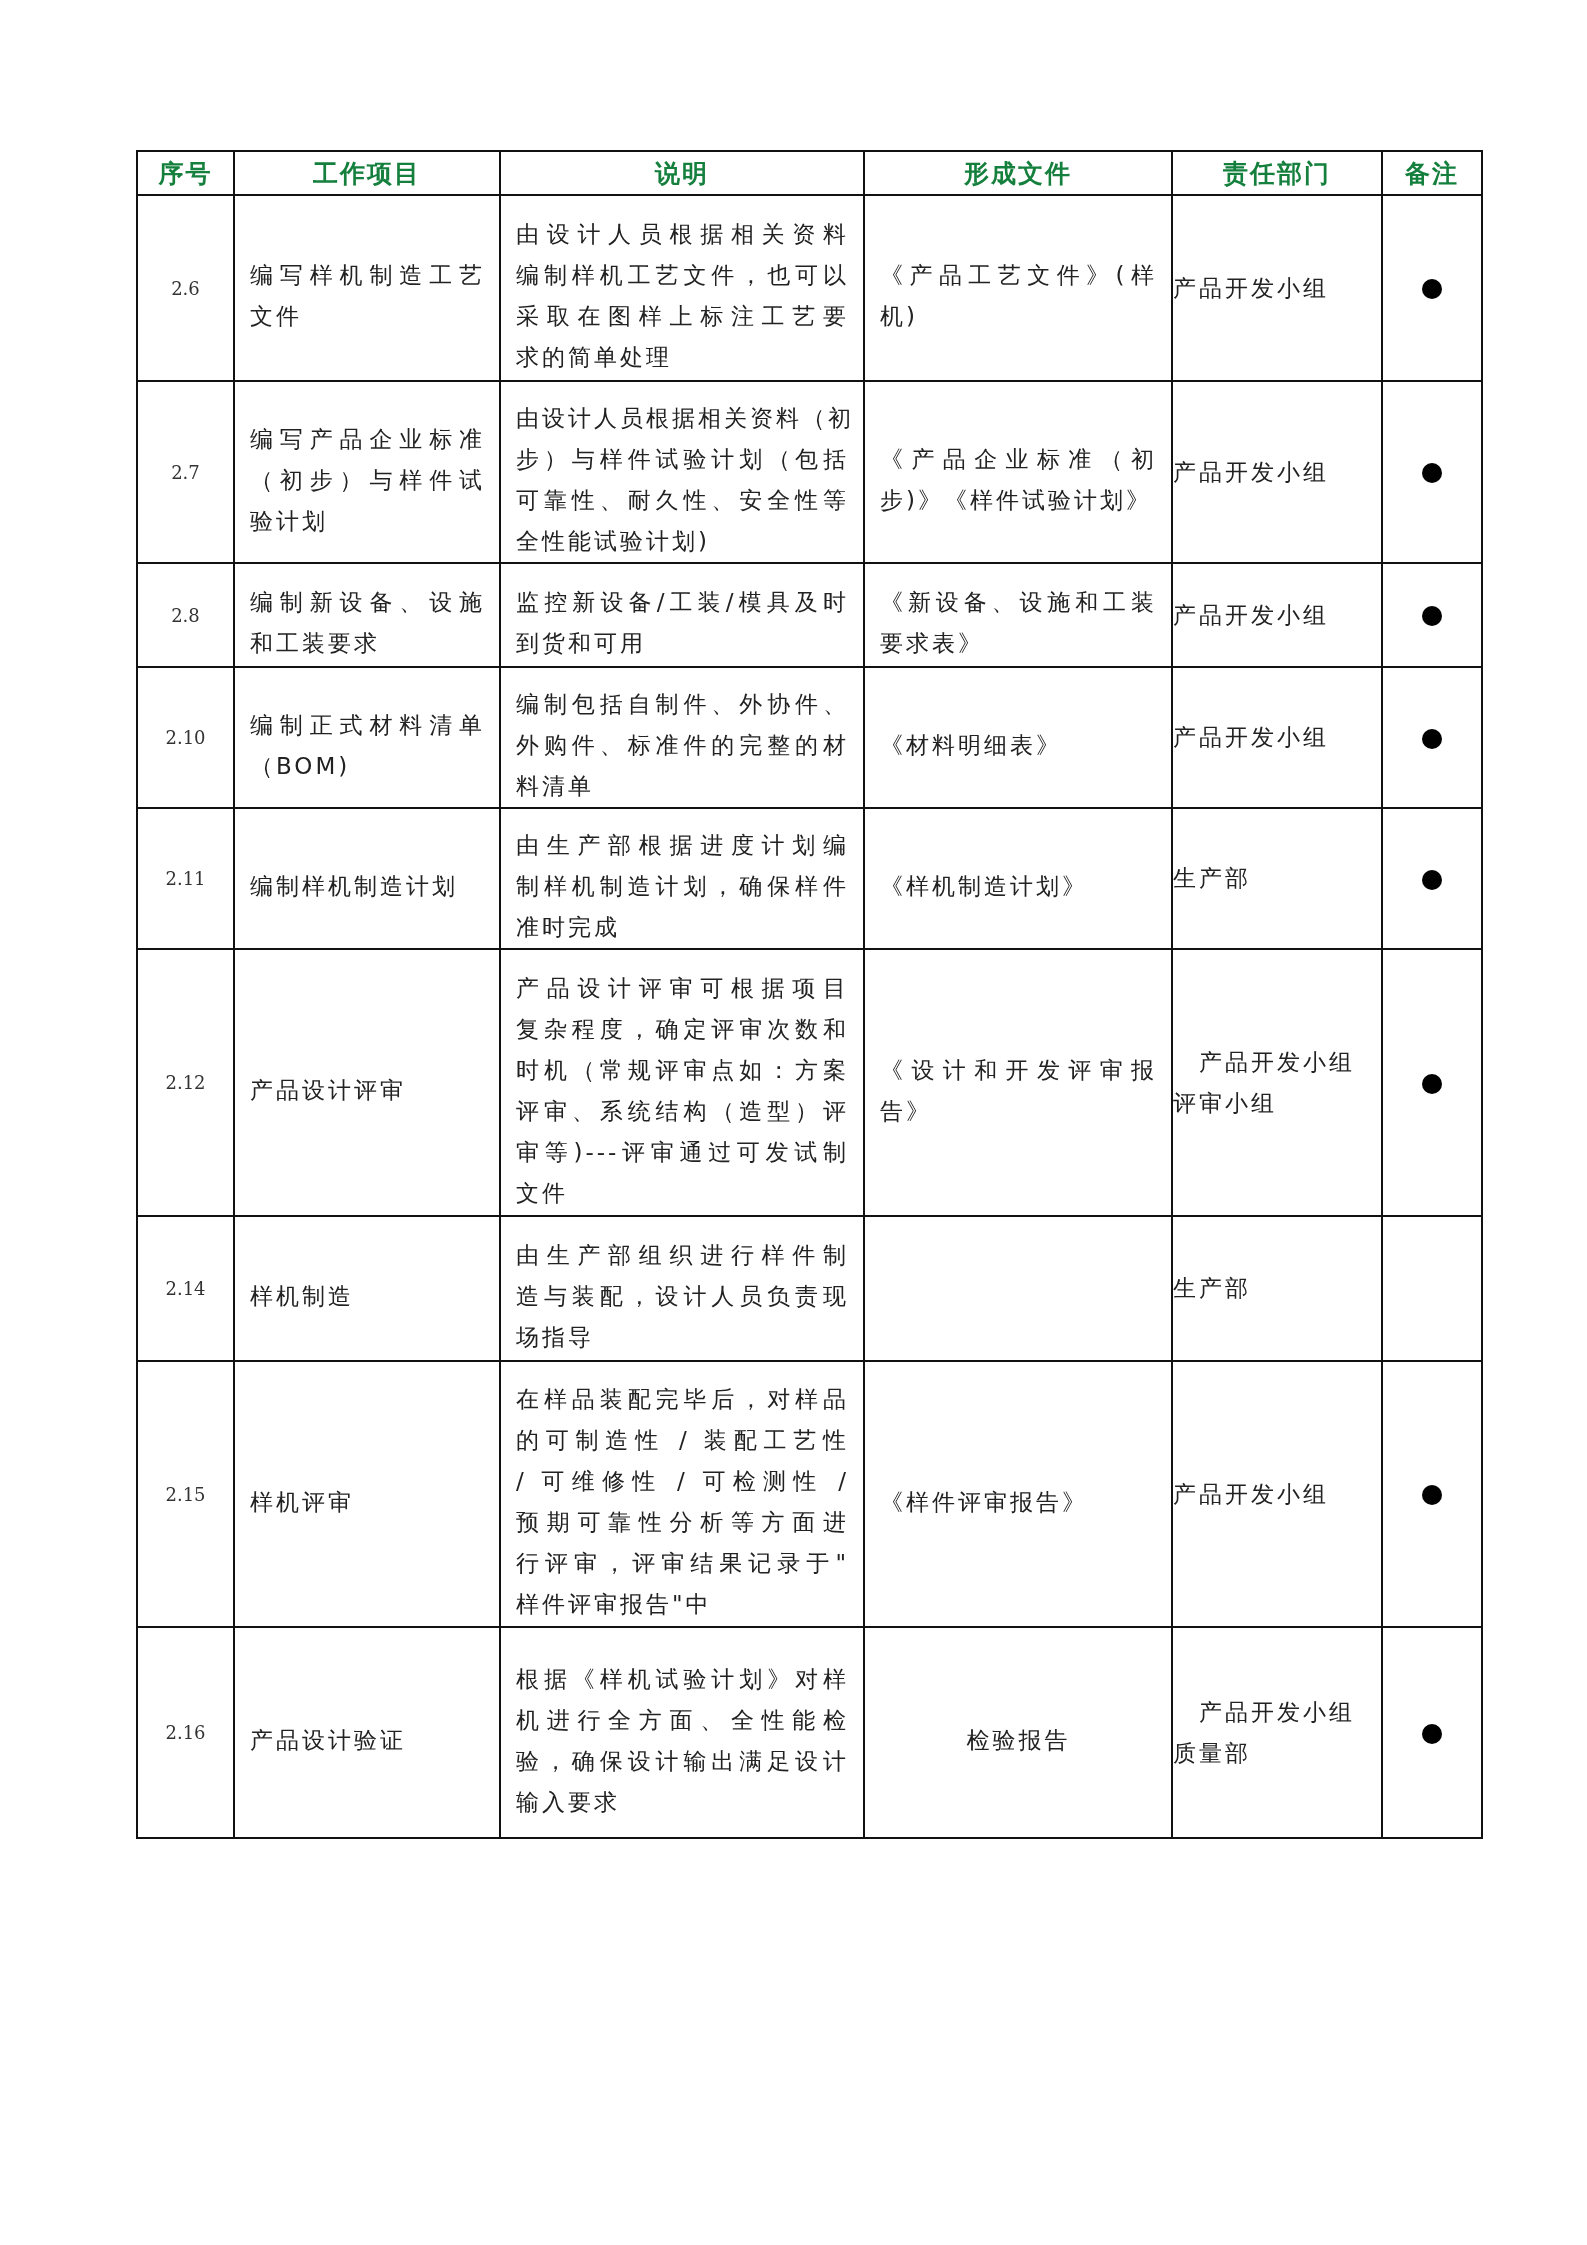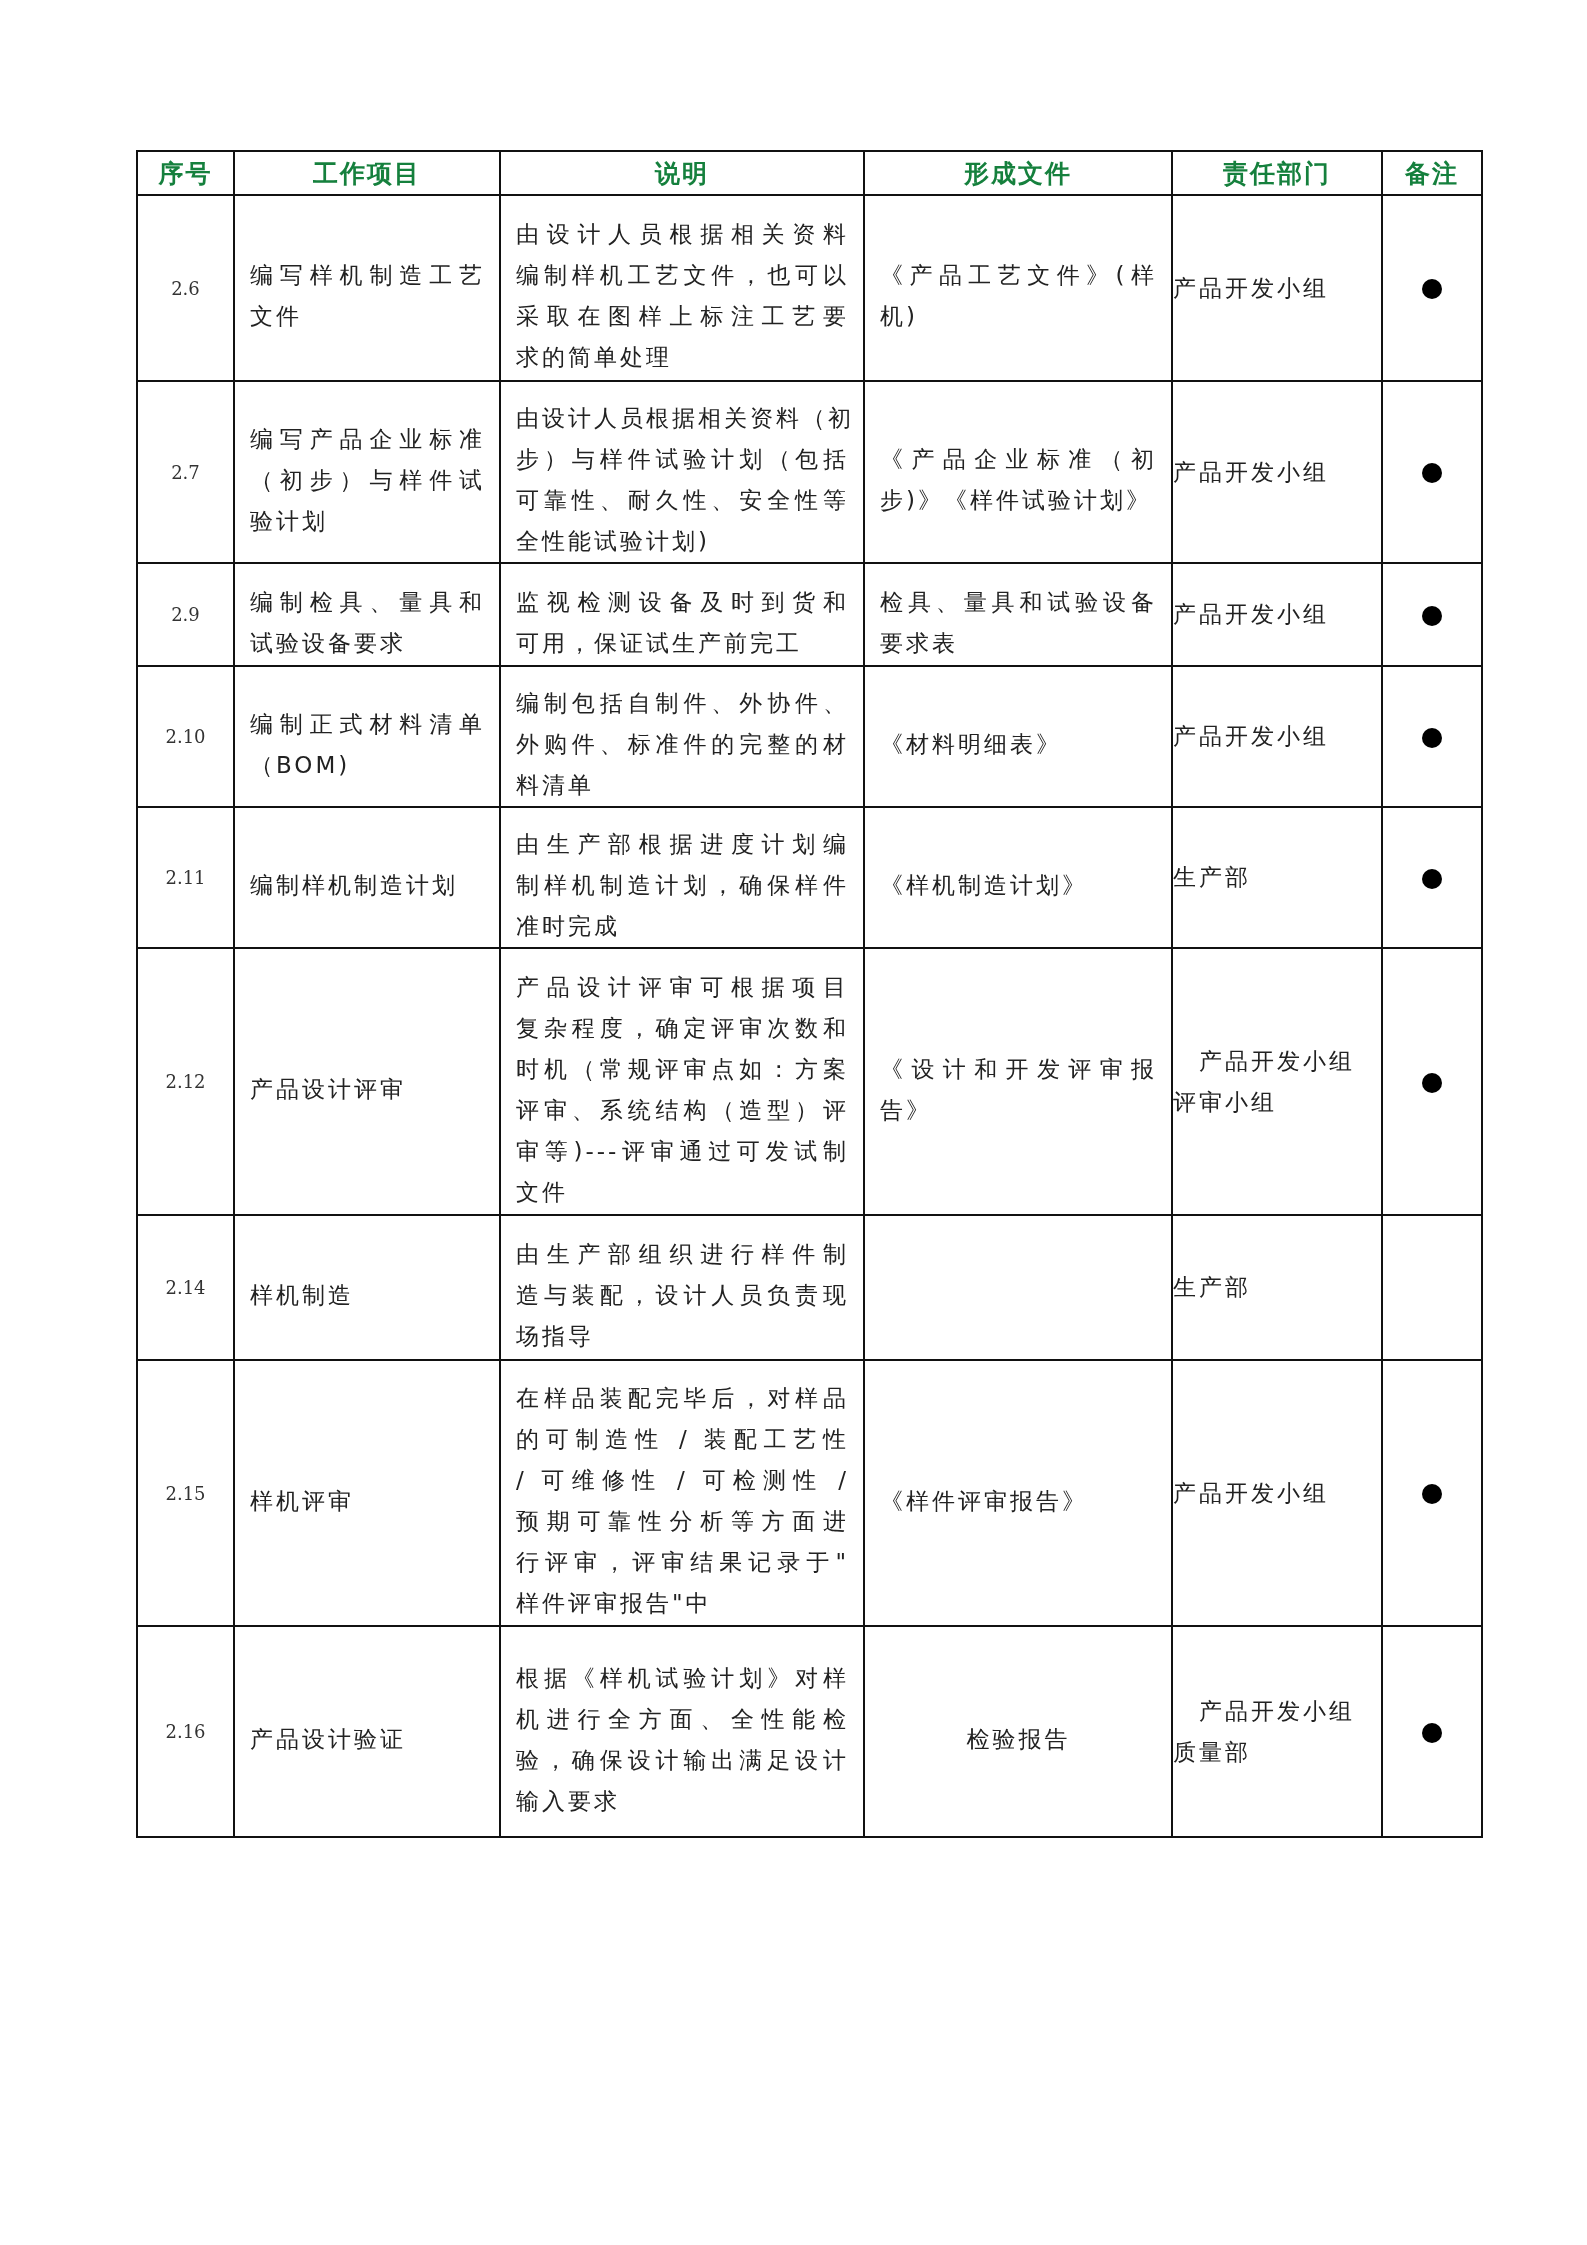--- a/index.html
+++ b/index.html
@@ -146,33 +146,33 @@
         </td>
         <td class="c-doc">
           <span class="line">《产品企业标准（初</span>
           <span class="line last">步)》《样件试验计划》</span>
         </td>
         <td class="c-dept">
           <span class="line last">产品开发小组</span>
         </td>
         <td class="c-note"><span class="bullet" title="●"></span></td>
       </tr>
-      <tr style="height: 103px;">
-        <td class="c-no">2.9</td>
-        <td class="c-item">
-          <span class="line">编制检具、量具和</span>
-          <span class="line last">试验设备要求</span>
-        </td>
-        <td class="c-desc">
-          <span class="line">监视检测设备及时到货和</span>
-          <span class="line last">可用，保证试生产前完工</span>
-        </td>
-        <td class="c-doc">
-          <span class="line">检具、量具和试验设备</span>
-          <span class="line last">要求表</span>
+      <tr style="height: 104px;">
+        <td class="c-no">2.8</td>
+        <td class="c-item">
+          <span class="line">编制新设备、设施</span>
+          <span class="line last">和工装要求</span>
+        </td>
+        <td class="c-desc">
+          <span class="line">监控新设备/工装/模具及时</span>
+          <span class="line last">到货和可用</span>
+        </td>
+        <td class="c-doc">
+          <span class="line">《新设备、设施和工装</span>
+          <span class="line last">要求表》</span>
         </td>
         <td class="c-dept">
           <span class="line last">产品开发小组</span>
         </td>
         <td class="c-note"><span class="bullet" title="●"></span></td>
       </tr>
       <tr style="height: 141px;">
         <td class="c-no">2.10</td>
         <td class="c-item">
           <span class="line">编制正式材料清单</span>

